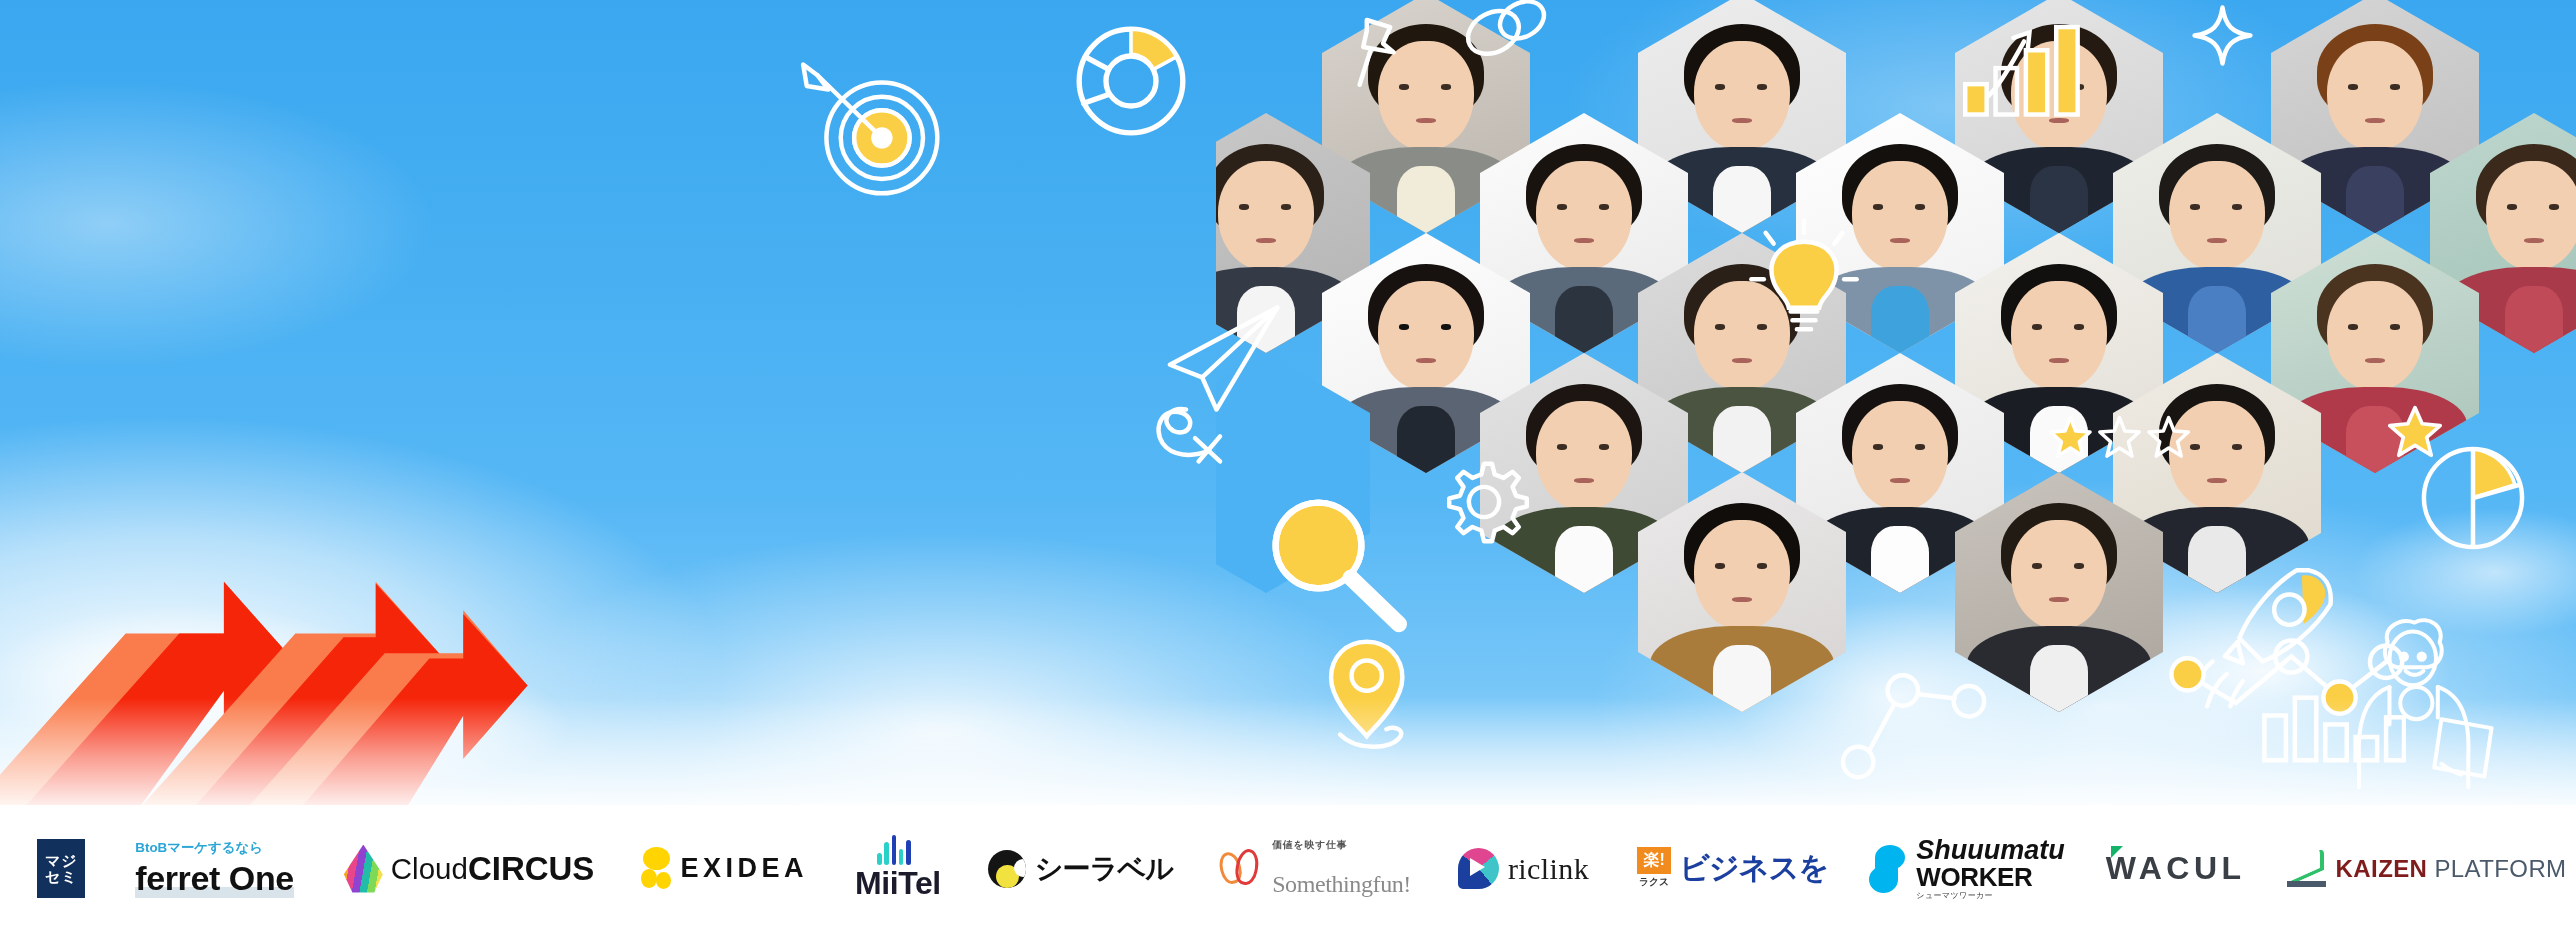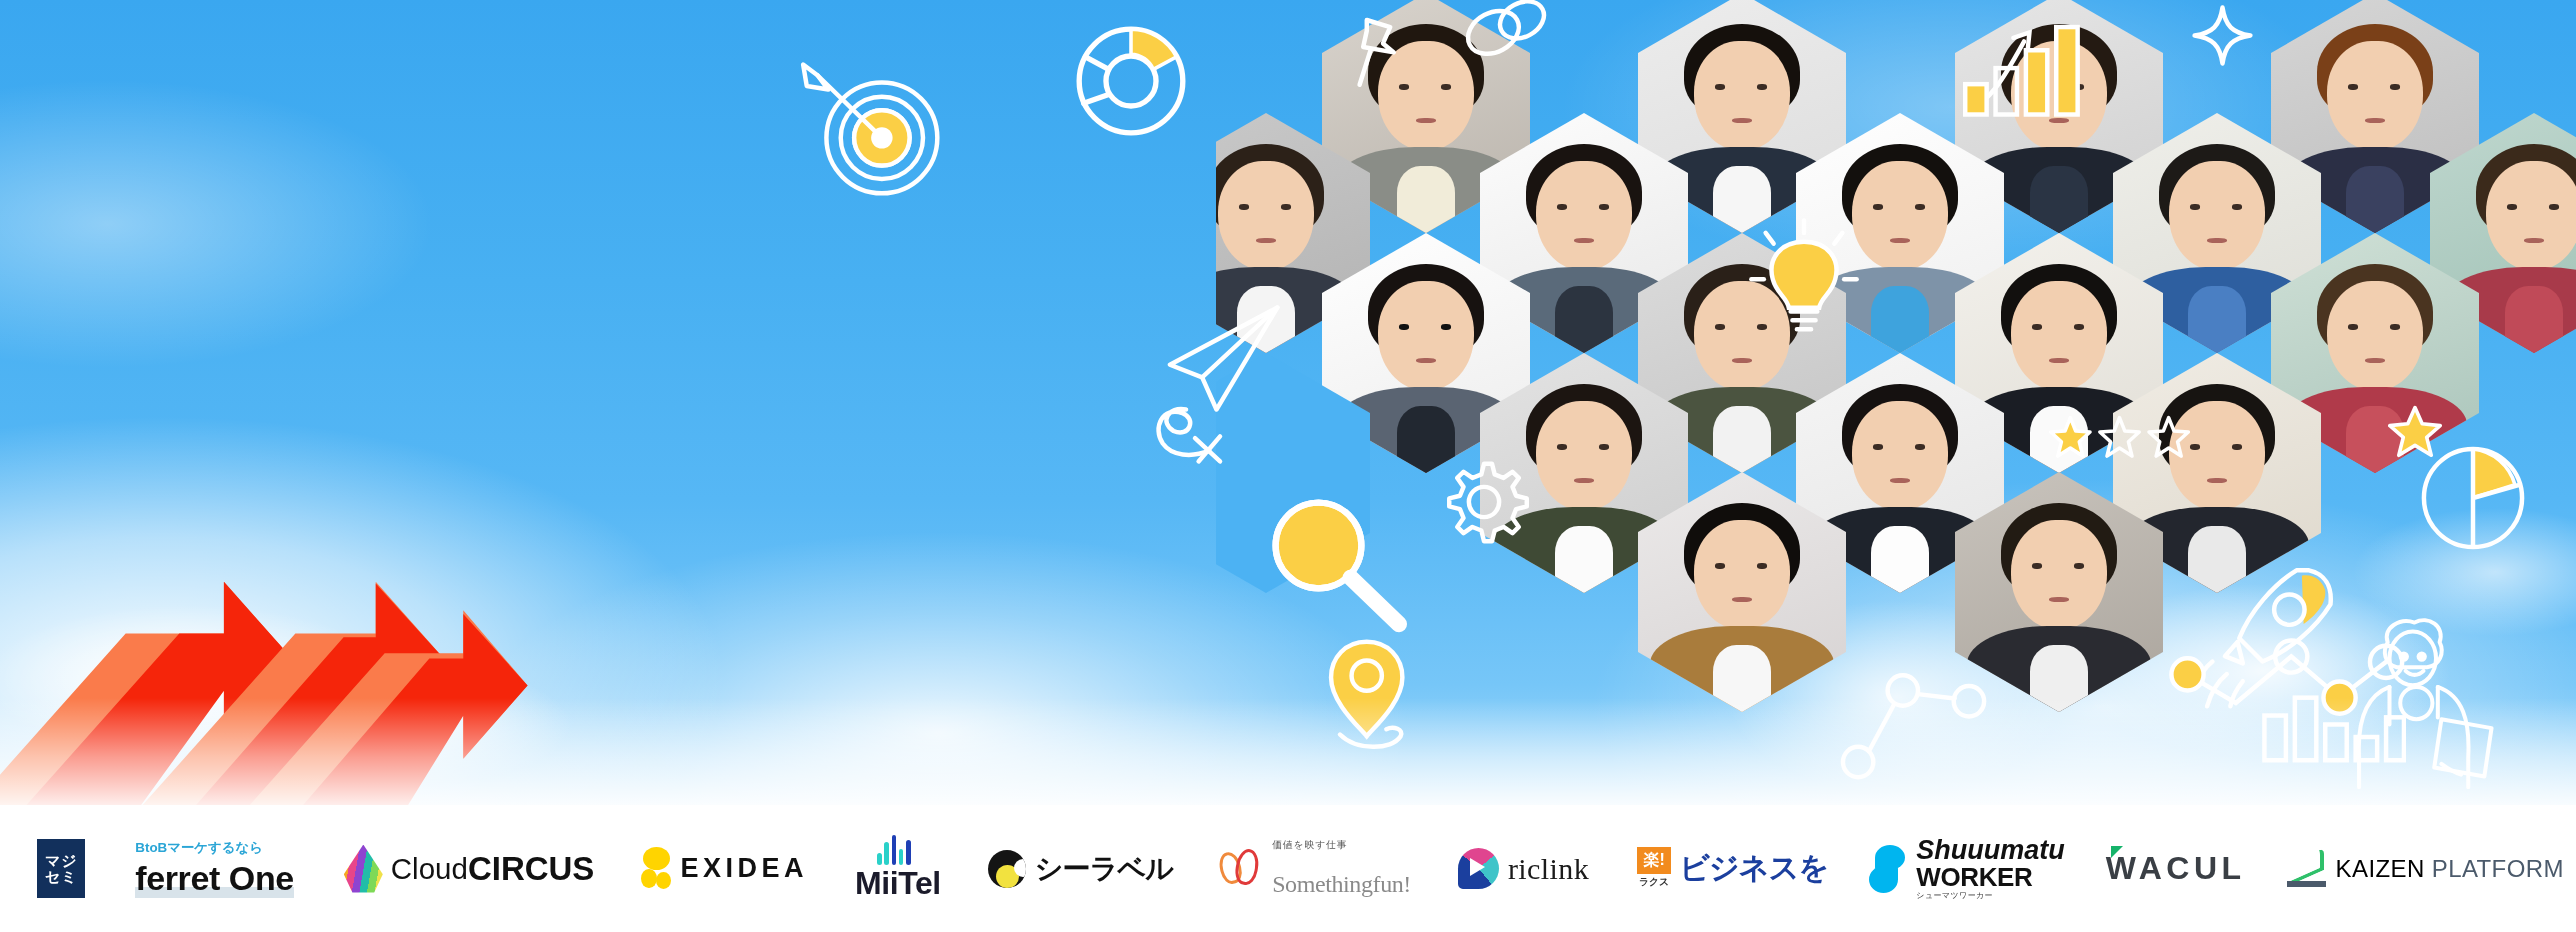--- a/index.html
+++ b/index.html
@@ -126,21 +126,21 @@
   .cl-mark::after{ content:""; position:absolute; left:8px; top:15px; width:23px; height:23px;
      background:#f2e23f; border-radius:50%; }
   .cl-mark::before{ content:""; position:absolute; right:-6.3px; top:9px; width:18px; height:18px;
      background:#ffffff; border-radius:50%; z-index:2;}
   .lg-cl .t{ font-size:28px; font-weight:800; color:#111; letter-spacing:-0.9px;}
   .sf-mark{ width:45px; height:43px; margin-right:7.2px; position:relative;}
   .sf-mark .p{ position:absolute; border:3.6px solid; border-radius:50% 50% 45% 45%; }
   .sf-mark .p1{ left:0; top:5.4px; width:20.6px; height:32px; border-color:#f08a3c; transform:rotate(-14deg); }
   .sf-mark .p2{ left:16px; top:1.8px; width:22.4px; height:36px; border-color:#e03a3a; transform:rotate(10deg); }
   .lg-sf{ display:flex; flex-direction:column; align-items:flex-start; }
-  .lg-sf .sup{ font-size:9.8px; color:#555; letter-spacing:0.9px; margin-bottom:19px;}
+  .lg-sf .sup{ font-size:9.8px; color:#555; letter-spacing:0.9px; margin-bottom:19px;font-weight:bold;}
   .lg-sf .main{ font-size:24px; color:#8a8a8a; font-weight:400; letter-spacing:-0.4px; font-family:"Liberation Serif", serif;}
   .rl-mark{ width:41px; height:41px; margin-right:9px; border-radius:50% 50% 50% 12%;
      background:conic-gradient(from 200deg, #1b3f9e 0deg, #1b3f9e 110deg, #e0458f 110deg, #e0458f 210deg, #3fc4c9 210deg, #3fc4c9 300deg, #1b3f9e 300deg);
      position:relative;}
   .rl-mark::after{content:""; position:absolute; left:11.6px; top:9.8px; width:0;height:0;
      border-left:15px solid #ffffff; border-top:9.8px solid transparent; border-bottom:9.8px solid transparent;}
   .lg-rl .t{ font-size:30px; color:#1b1b1b; font-family:"Liberation Serif", serif; letter-spacing:0.4px;}
   .rk-mark{ width:36px; height:43px; margin-right:7.2px; display:flex; flex-direction:column; align-items:center;}
   .rk-mark .b{ width:34px;height:27px;background:#f28b1e;color:#fff;font-size:16px;font-weight:700;
      display:flex;align-items:center;justify-content:center;}
@@ -155,21 +155,21 @@
   .lg-sw .r2{ font-size:26px; font-weight:900; color:#111; letter-spacing:-0.4px;}
   .lg-sw .r3{ font-size:8px; color:#333; margin-top:1.8px; letter-spacing:0.4px;}
   .lg-wacul .t{ font-size:32px; font-weight:800; color:#3a3f45; letter-spacing:4.5px; position:relative;}
   .lg-wacul .t::after{content:""; position:absolute; left:5.4px; top:-3.6px; width:0;height:0;
      border-left:12.5px solid #15b36a; border-bottom:12.5px solid transparent;}
   .kz-mark{ width:41px; height:36px; margin-right:8px; position:relative;}
   .kz-mark .ln{ position:absolute; left:1.8px; top:5.4px; width:36px; height:21.5px;
      border-bottom:4.5px solid #2fc06a; border-right:4.5px solid #2fc06a; transform:skewY(-24deg); border-radius:0 5.4px 0 0;}
   .kz-mark .base{ position:absolute; left:0; bottom:0; width:39px; height:5.4px; background:#4b5a6b;}
   .lg-kaizen .t{ font-size:24px; color:#4b5a6b; letter-spacing:0.4px;}
-  .lg-kaizen .t b{ font-weight:400; color:#000000;}
+  .lg-kaizen .t b{ font-weight:700; color:#7f1d1d;}
 
   
   .doodle { position:absolute; pointer-events:none; }
 </style>
 </head>
 <body>
 
 <div id="banner">
 
   <div class="doodle" style="left:0;top:501px;width:680px;height:304px;background:radial-gradient(ellipse 295px 107px at 188px 179px, rgba(255,255,255,.9), rgba(255,255,255,0) 70%),radial-gradient(ellipse 215px 85px at 420px 224px, rgba(255,255,255,.8), rgba(255,255,255,0) 70%);"></div>

